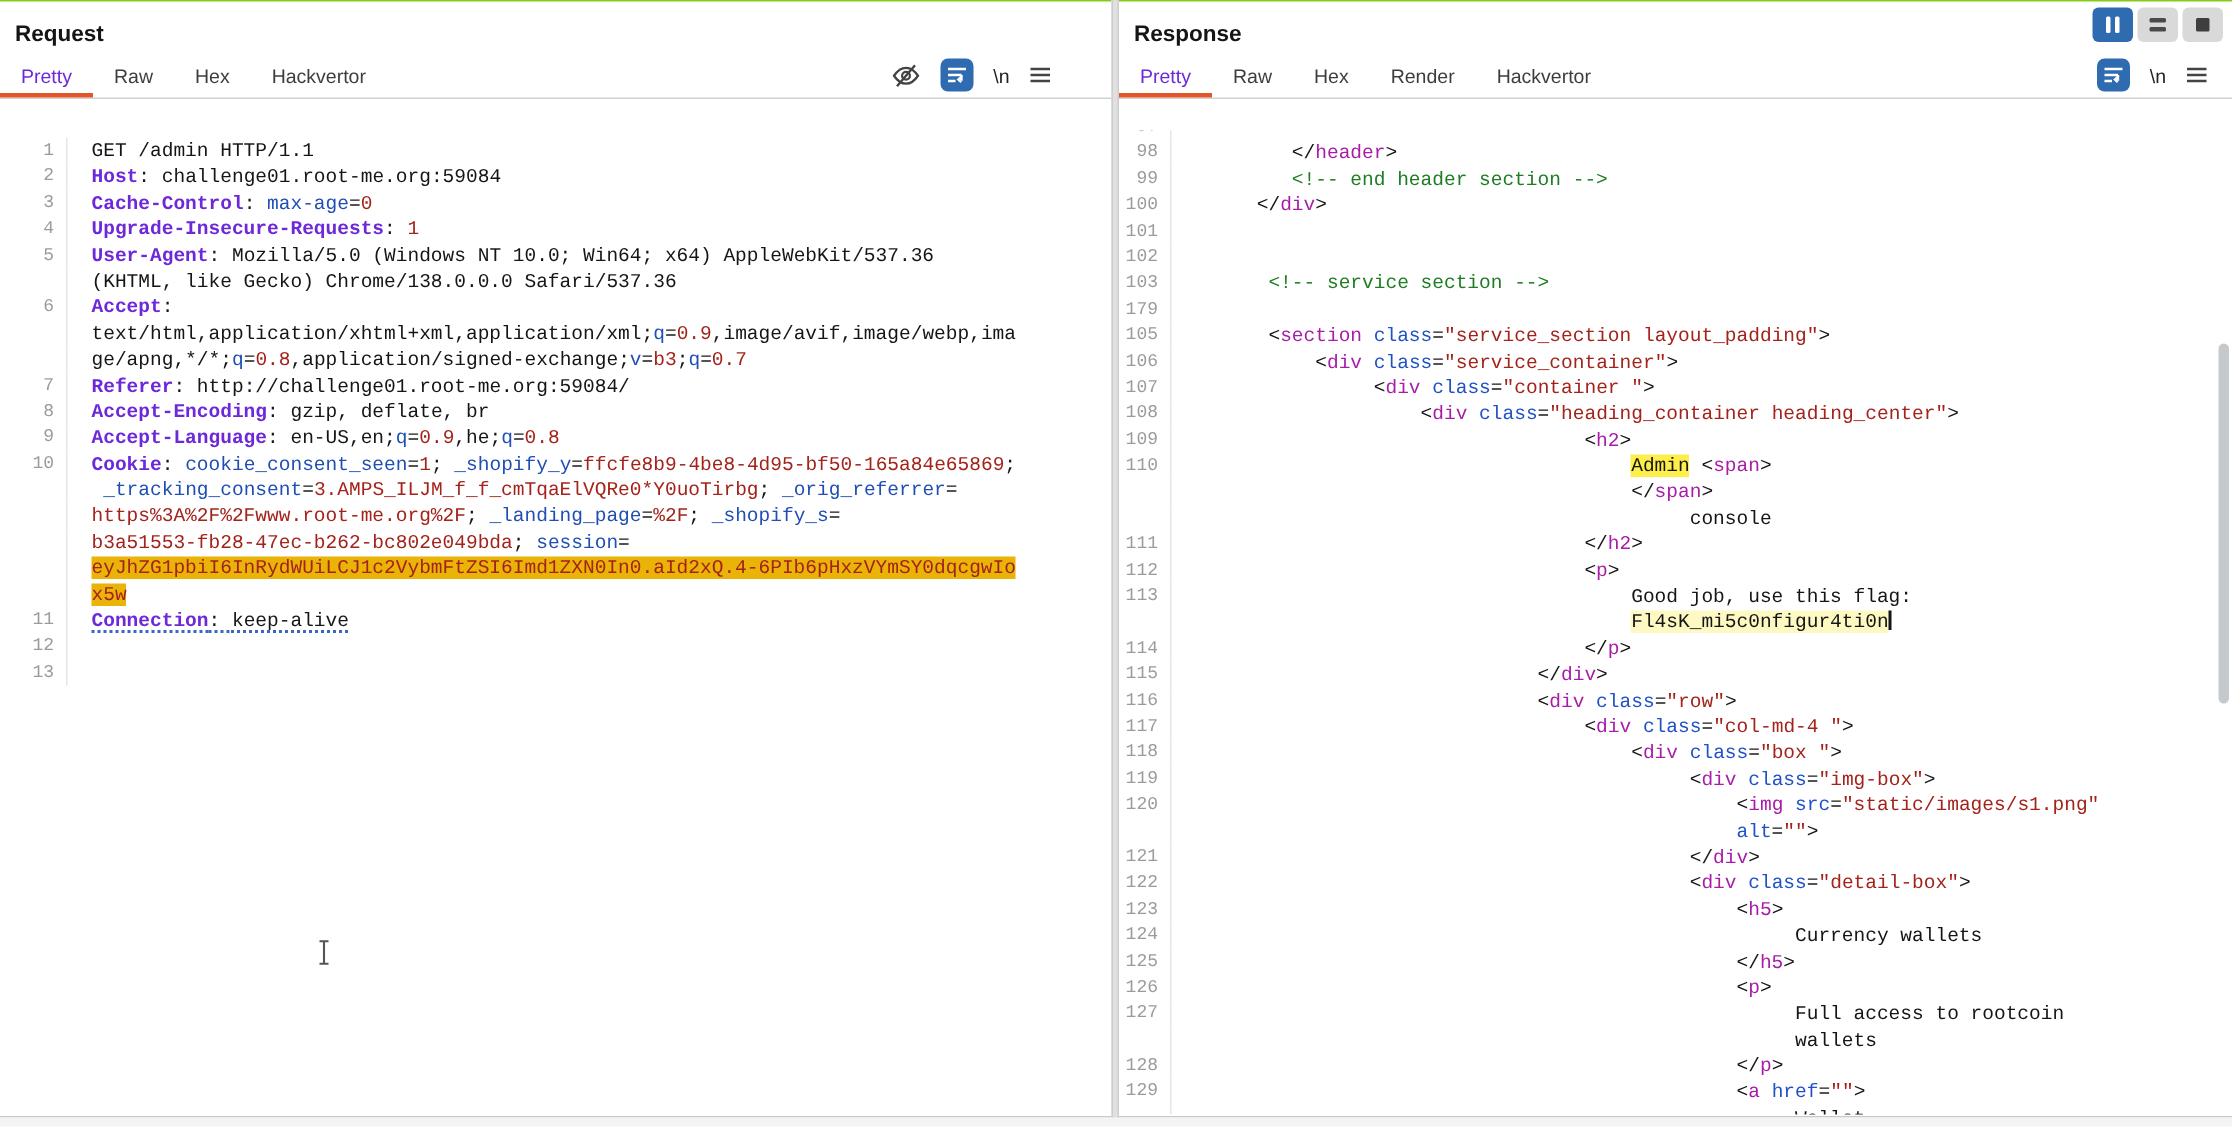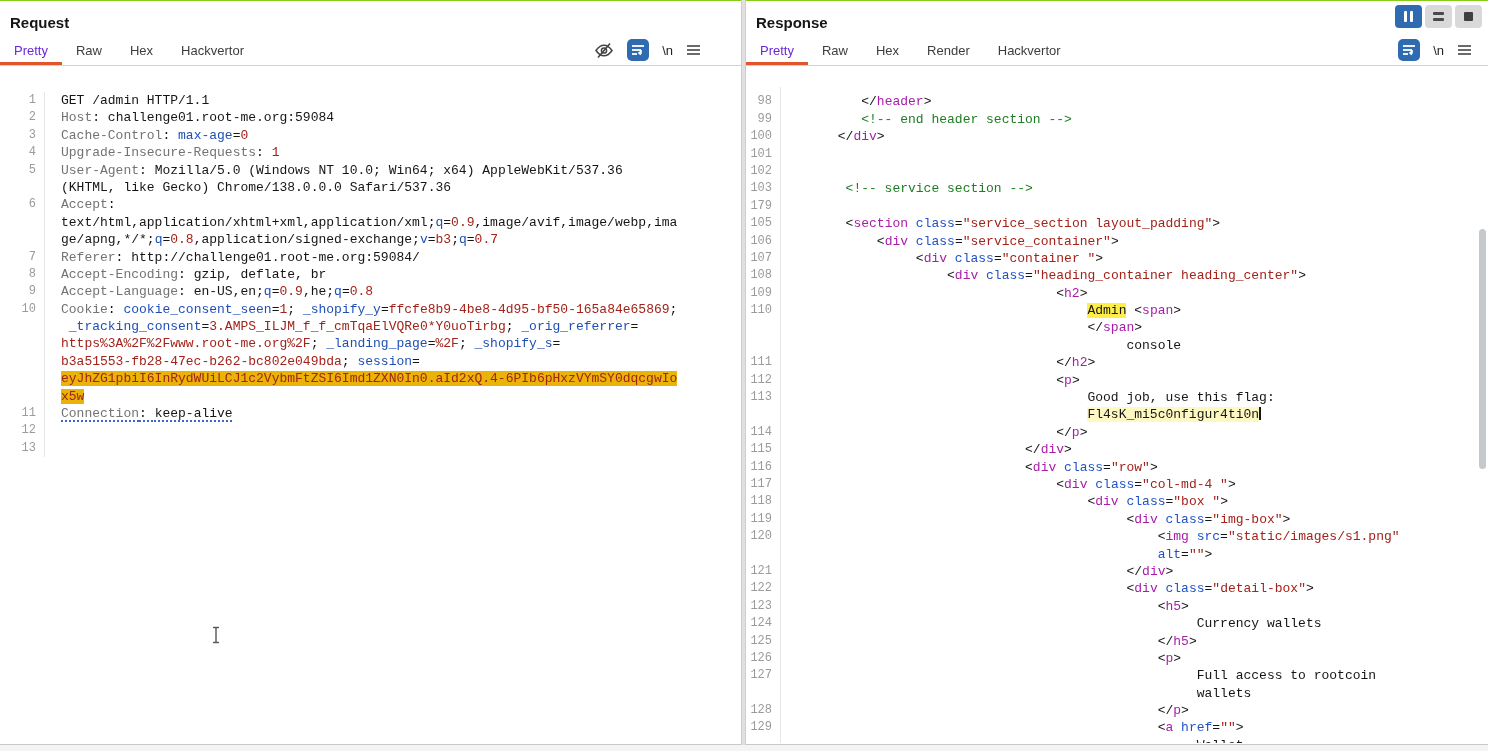--- a/index.html
+++ b/index.html
@@ -34,21 +34,21 @@
   #req-panel .ln{width:36px;padding-right:8px}
   #resp-panel .ln{width:26px;padding-right:8px}
   .ct{white-space:pre;padding-left:16px;color:#151515}
   #resp-panel .ct{padding-left:10px}
 
   .sg.x,.sg.p,.sg.hv{color:#151515}
   .sg.t{color:#a81ca8}
   .sg.a{color:#2051c5}
   .sg.v,.sg.cv{color:#a3231b}
   .sg.c{color:#1e7d22}
-  .sg.hn{color:#737373;font-weight:400}
+  .sg.hn{color:#6d28d9;font-weight:700}
   .sg.cn{color:#1f4fb4}
   .sg.cvsel{color:#a3231b;background:#eab308}
   .sg.hl{background:#fdee4a;color:#151515}
   .sg.sel{background:#fef9c3;color:#151515}
   .sg.caret{display:inline-block;width:2px;height:13px;background:#151515;vertical-align:-2px}
   .uwrap{text-decoration:underline dotted;text-decoration-color:#3a66c8;
          text-decoration-thickness:2px;text-underline-offset:3px}
 
   .winbtns{position:absolute;top:5px;right:6px;display:flex;gap:3px;z-index:5}
   .wbtn{width:27px;height:23px;border-radius:4px;display:flex;align-items:center;

